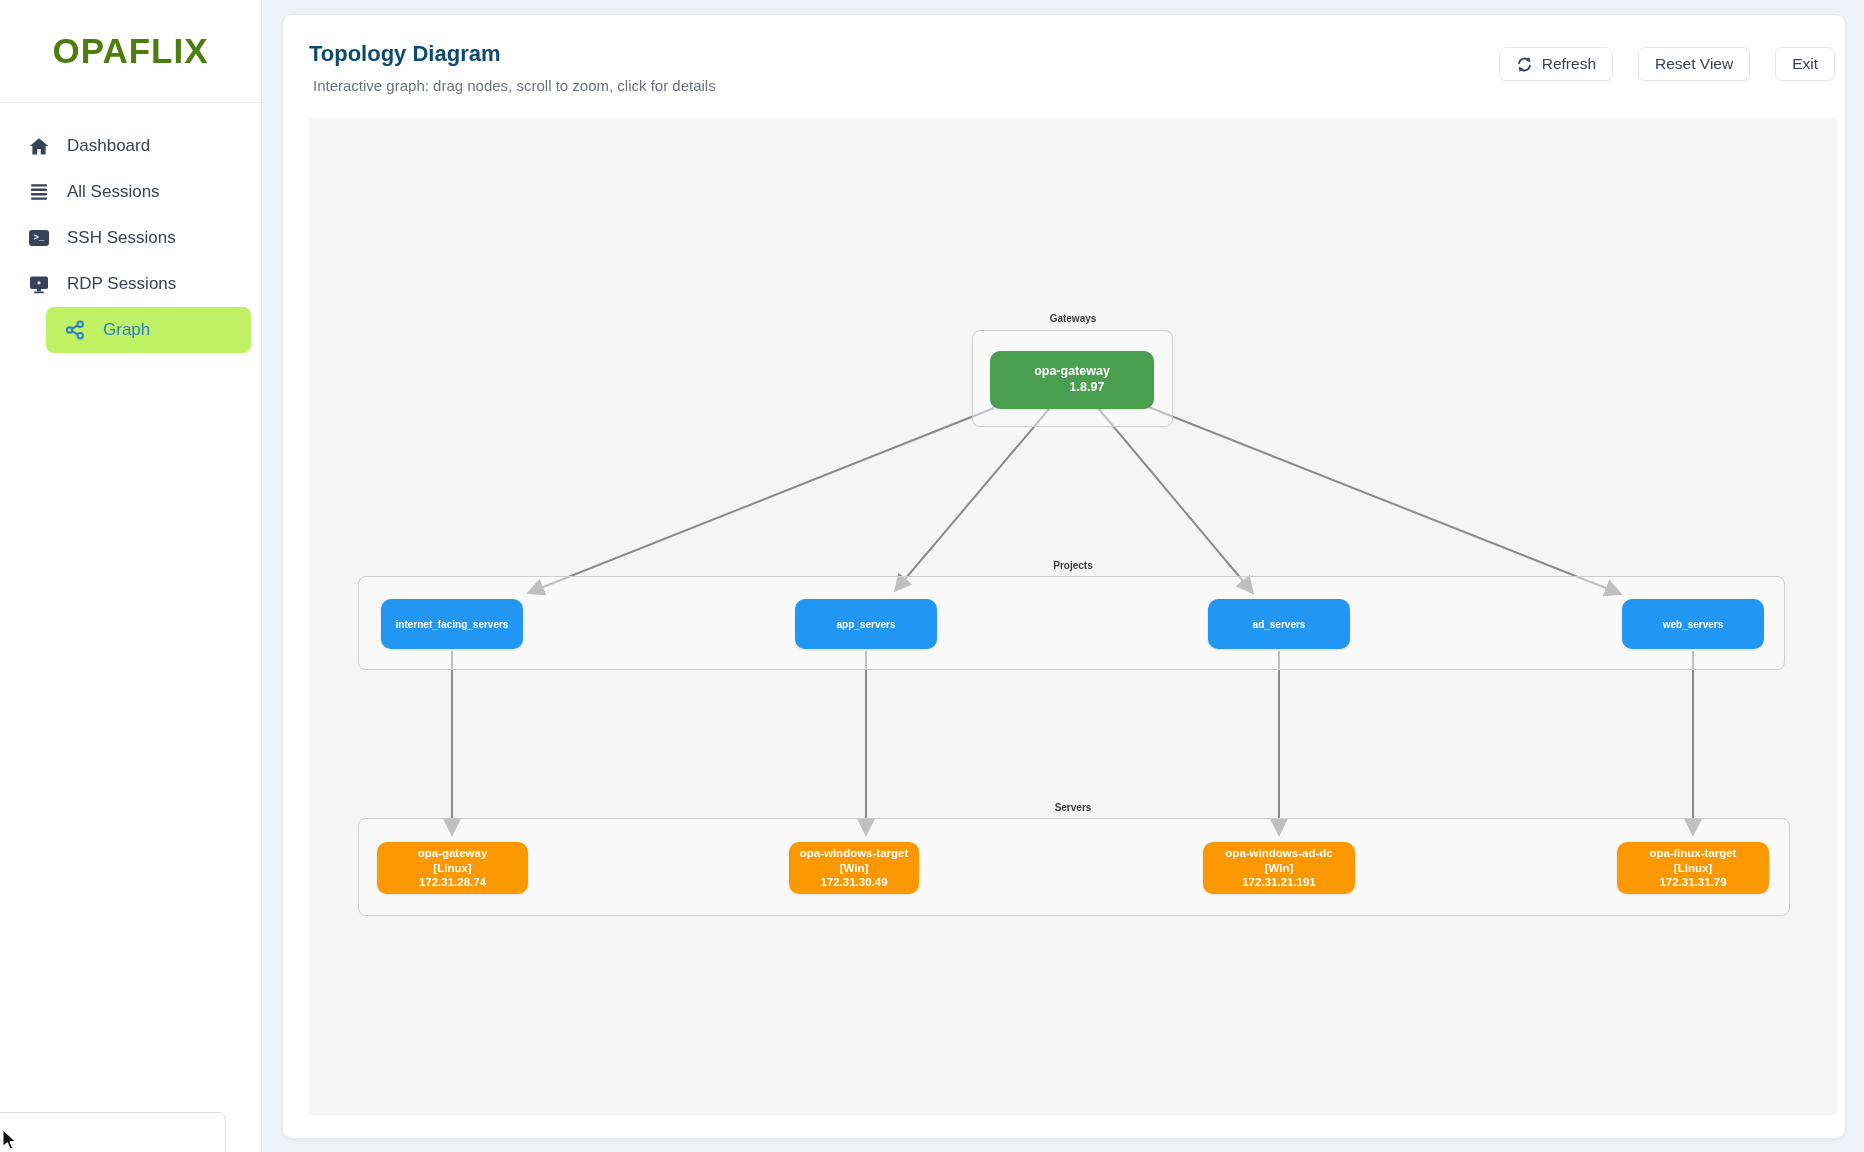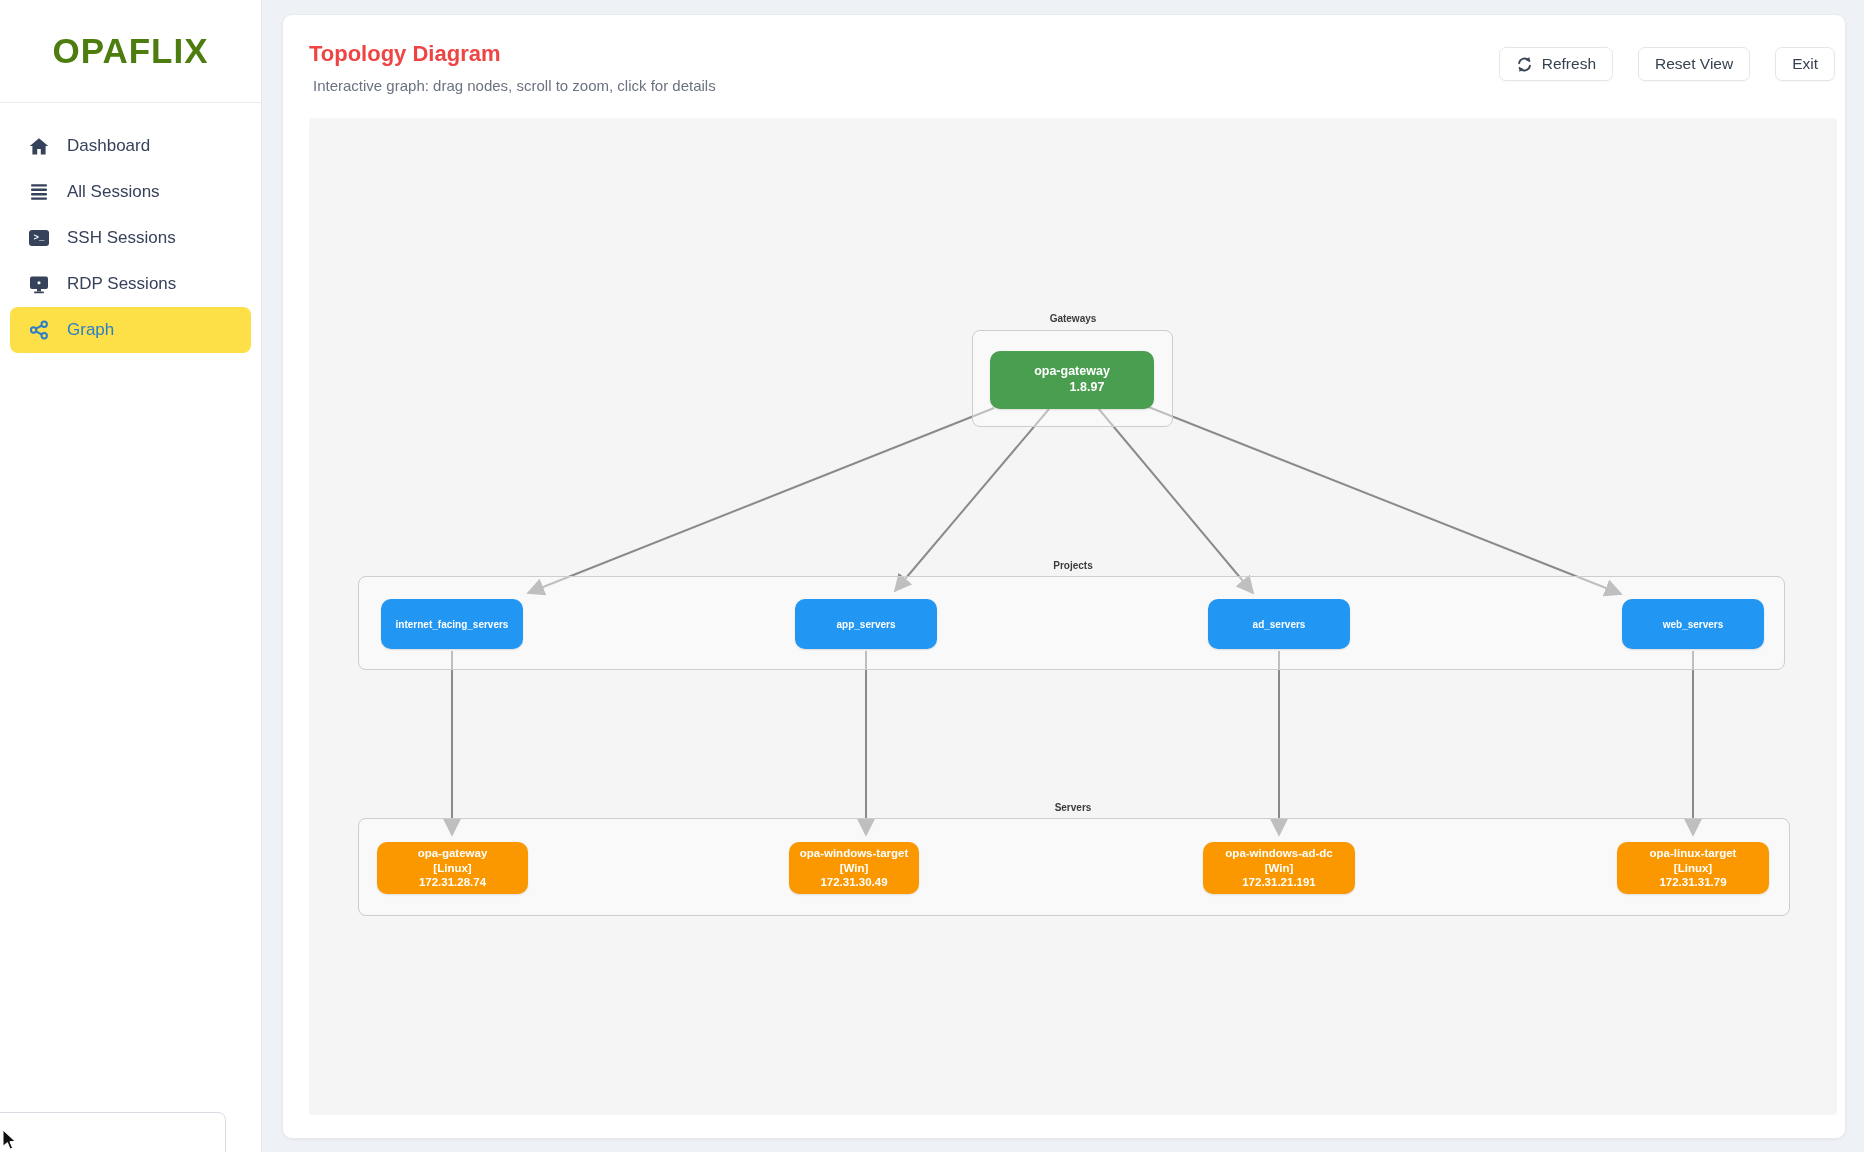--- a/index.html
+++ b/index.html
@@ -21,38 +21,38 @@
   .logo {
     font-size:35px; font-weight:900; letter-spacing:1px; color:#4d7c0f;
   }
   .nav { padding:20px 10px; }
   .nav-item {
     display:flex; align-items:center; gap:17px;
     padding:13px 18px; border-radius:8px; cursor:pointer;
     color:#36415a; font-size:17px; font-weight:500;
   }
   .nav-item .icn { width:22px; height:20px; display:flex; align-items:center; justify-content:center; }
-  .nav-item.active { background:#fde047; color:#2b7ec9; }
+  .nav-item.active { background:#bef264; color:#2b7ec9;margin-left:36px; }
   .ssh-box {
     width:20px; height:16px; background:#36415a; border-radius:3px;
     color:#fff; font-family:"Liberation Mono", monospace; font-size:9px; font-weight:700;
     display:flex; align-items:center; justify-content:center; letter-spacing:0;
   }
 
   
   .card {
     position:absolute; left:282px; top:14px; width:1564px; height:1125px;
     background:#ffffff; border:1px solid #e7eaee; border-radius:10px;
     box-shadow:0 1px 3px rgba(16,24,40,.05);
   }
   .card-header {
     display:flex; justify-content:space-between; align-items:flex-start;
     padding:26px 10px 0 26px;
   }
-  .page-title { margin:0 0 10px 0; font-size:22px; font-weight:700; color:#ef4444; }
+  .page-title { margin:0 0 10px 0; font-size:22px; font-weight:700; color:#0c4a6e; }
   .page-subtitle { margin:4px; font-size:15px; color:#6b7280; }
   .actions { display:flex; gap:25px; padding-top:6px; }
   .btn {
     height:34px; padding:0 16px; background:#fff;
     border:1px solid #e3e7ec; border-radius:7px;
     font-family:"Liberation Sans", sans-serif;
     font-size:15.5px; color:#374151; display:flex; align-items:center; gap:9px;
     cursor:pointer; box-shadow:0 1px 1px rgba(0,0,0,.03);justify-content:space-between;
   }
 

